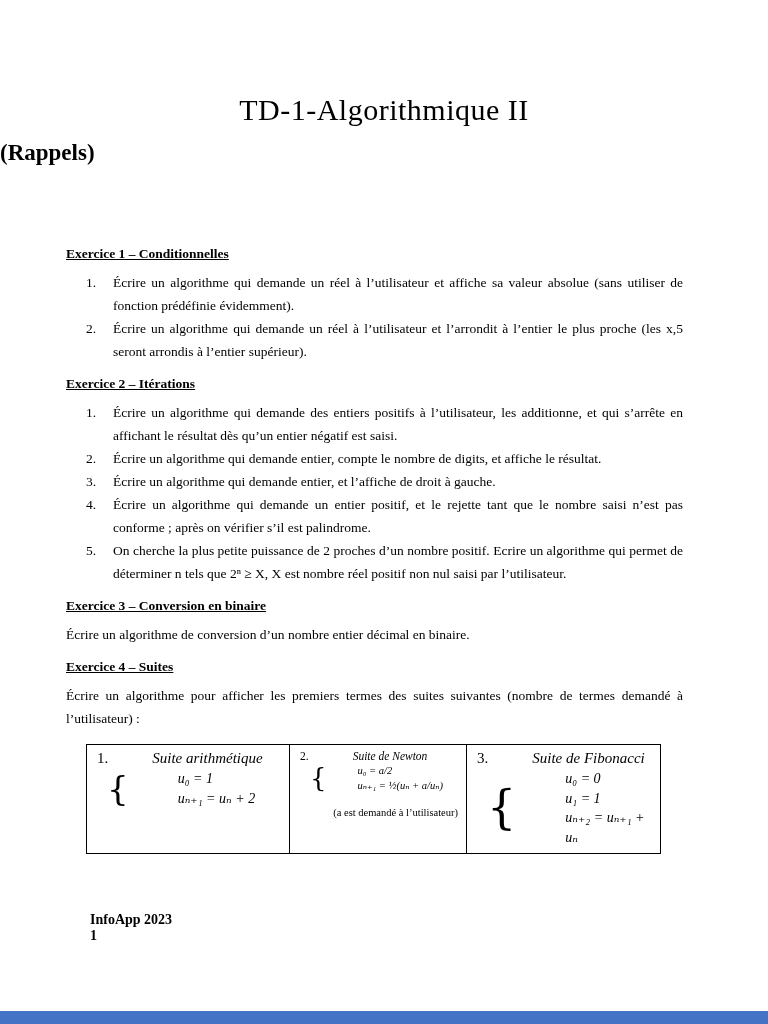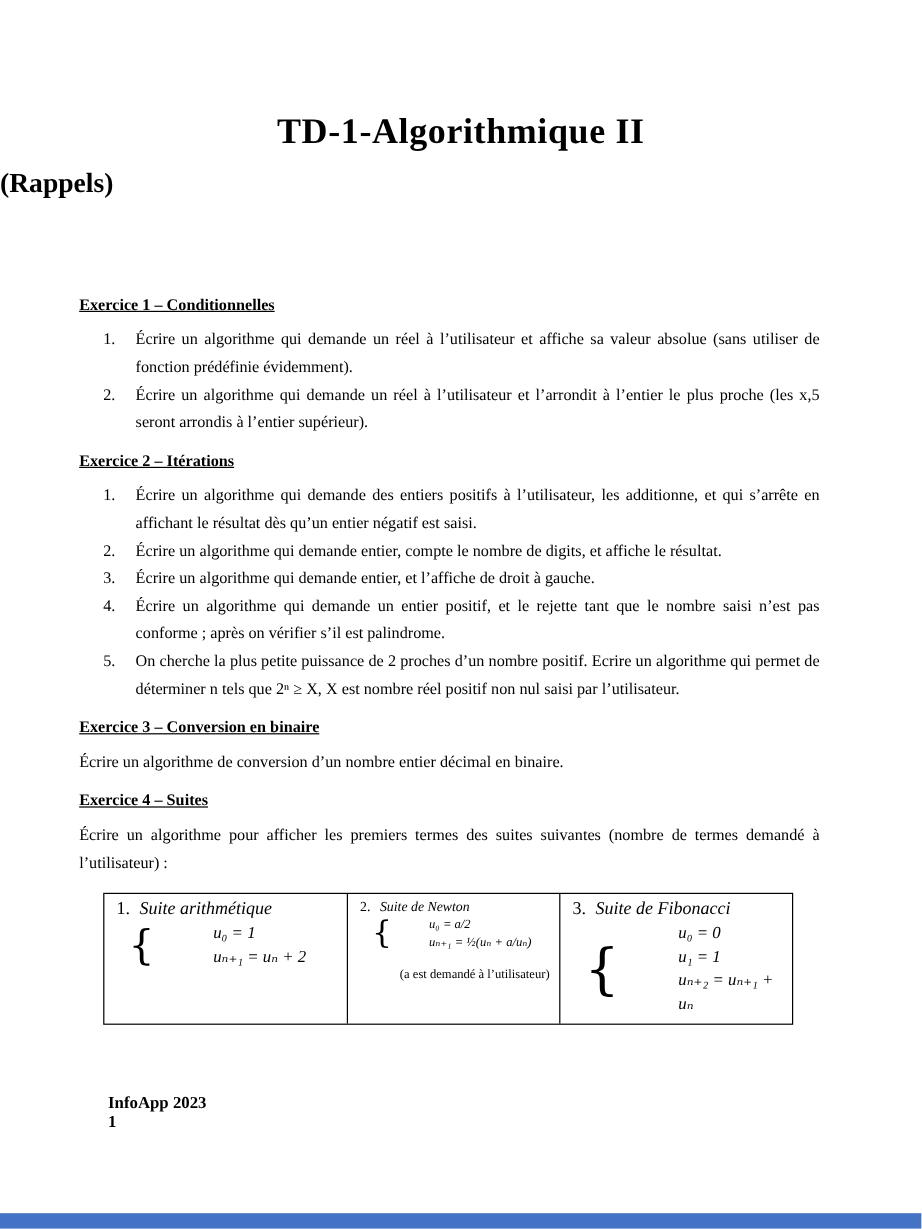--- a/index.html
+++ b/index.html
@@ -12,21 +12,21 @@
     overflow:hidden;
   }
   .page {
     position:relative;
     width:768px; height:1024px;
     background:#ffffff;
     overflow:hidden;
   }
   .doc-title {
     text-align:center;
-    font-weight:bold;
+    font-weight:normal;
     font-size:30px;
     padding-top:93px;
     letter-spacing:0.5px;
   }
   .doc-subtitle {
     font-weight:bold;
     font-size:23px;
     margin-top:13px;
   }
   .content {
@@ -71,21 +71,21 @@
   .suite-cell {
     padding:5px 8px 6px 10px;
     flex:1;
   }
   .suite-cell + .suite-cell { border-left:1.5px solid #000; }
   .cell-1 { flex:0 0 202px; }
   .cell-2 { flex:0 0 177px; }
   .cell-3 { flex:0 0 191px; }
   .suite-head { display:flex; }
   .suite-head .snum { font-style:normal; margin-right:8px; }
-  .suite-title { font-style:italic; }
+  .suite-title { font-style:italic;margin-left:36px; }
   .cell-1 .suite-head, .cell-1 .suite-title { font-size:15px; }
   .cell-3 .suite-head, .cell-3 .suite-title { font-size:15px; }
   .cell-2 .suite-head, .cell-2 .suite-title { font-size:11.5px; }
   .formula {
     display:flex;
     align-items:center;
     margin-top:2px;
     margin-left:10px;
   }
   .brace {

